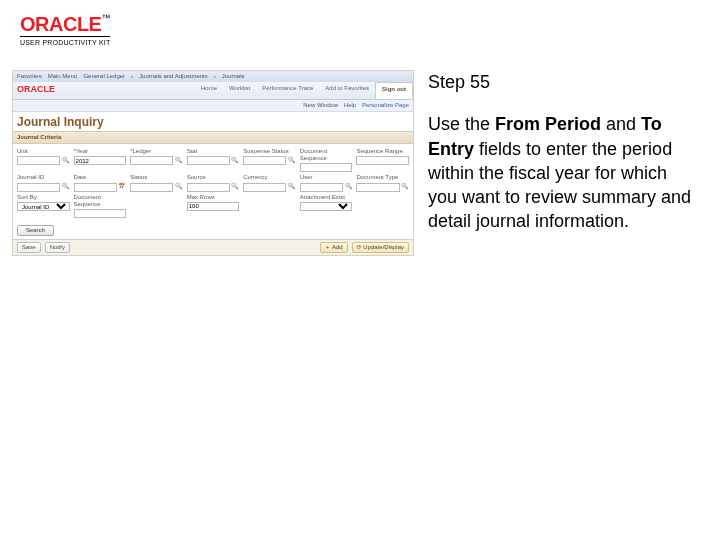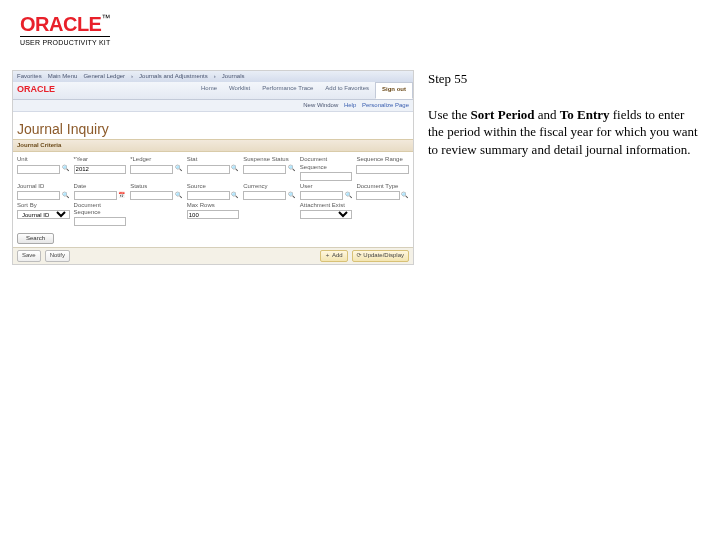--- a/index.html
+++ b/index.html
@@ -22,21 +22,21 @@
   .ss-logo{color:#e8202a;font-weight:900;font-size:9px;padding:2px 4px;}
   .ss-nav{background:linear-gradient(#f3f6fb,#e4e9f2);display:flex;
     border-bottom:1px solid #c3cad8;}
   .ss-nav-spacer{flex:1;}
   .ss-tab{padding:3px 6px;color:#5a6780;}
   .ss-tab.sel{background:#fff;color:#6b4a1a;font-weight:bold;
     border:1px solid #c3cad8;border-bottom:1px solid #fff;}
   .ss-user{background:#eef2f8;text-align:right;padding:2px 4px;color:#4a5570;
     border-bottom:1px solid #d4dae6;}
   .ss-user a{color:#3a5fb0;text-decoration:none;margin-left:4px;}
-  .ss-title{color:#8c5a2a;font-weight:normal;font-size:14px;padding:9px 4px 1px 4px;}
+  .ss-title{color:#8c5a2a;font-weight:bold;font-size:12px;padding:3px 4px 1px 4px;}
   .ss-subbar{background:linear-gradient(#f2e9db,#e8dcc5);color:#6b4a1a;
     padding:2px 4px;font-weight:bold;border-top:1px solid #d9cba9;
     border-bottom:1px solid #d9cba9;}
   .ss-grid{display:grid;grid-template-columns:repeat(7,1fr);gap:2px 4px;
     padding:4px;}
   .fld{display:flex;flex-direction:column;gap:1px;}
   .fld label{color:#5b5b5b;}
   .ibox{display:flex;align-items:center;gap:2px;}
   .ibox input{width:100%;height:9px;font-size:6px;border:1px solid #b9b9b9;
     padding:0 1px;box-sizing:border-box;background:#fff;}
@@ -44,21 +44,21 @@
   .sel{height:9px;font-size:6px;border:1px solid #b9b9b9;background:#fff;}
   .ss-btnrow{padding:3px 4px;}
   .ss-btn{display:inline-block;background:linear-gradient(#fefefe,#e6e6e6);
     border:1px solid #a9a9a9;border-radius:2px;padding:1px 8px;font-size:6px;
     color:#333;}
   .ss-bot{display:flex;align-items:center;background:#f4f1e7;
     border-top:1px solid #d6cfba;padding:2px 4px;gap:4px;margin-top:auto;}
   .chip{display:inline-block;background:linear-gradient(#fff,#eee);
     border:1px solid #bcbcbc;border-radius:2px;padding:1px 4px;color:#444;}
   .chip.gold{background:linear-gradient(#fff7df,#f3e5b2);border-color:#d8c176;}
-  .instr{font-size:13px;line-height:1.35;flex:1;font-family:Liberation Serif, serif;}
+  .instr{font-size:18px;line-height:1.35;flex:1;}
   .step{margin-bottom:18px;}
 </style>
 </head>
 <body>
 
 <div class="page">
 
   <div class="header">
     <div class="logo-block">
       <div class="oracle-logo">
@@ -236,18 +236,18 @@
         <span class="chip gold">
           <span>⟳</span>
           <span>Update/Display</span>
         </span>
       </div>
     </div>
 
     <div class="instr">
       <div class="step">Step 55</div>
       <div>
-        <span>Use the </span><b>Sort Period</b><span> and </span><b>To Entry</b><span> fields to enter the period within the fiscal year for which you want to review summary and detail journal information.</span>
+        <span>Use the </span><b>From Period</b><span> and </span><b>To Entry</b><span> fields to enter the period within the fiscal year for which you want to review summary and detail journal information.</span>
       </div>
     </div>
 
   </div>
 </div>
 
 </body></html>

